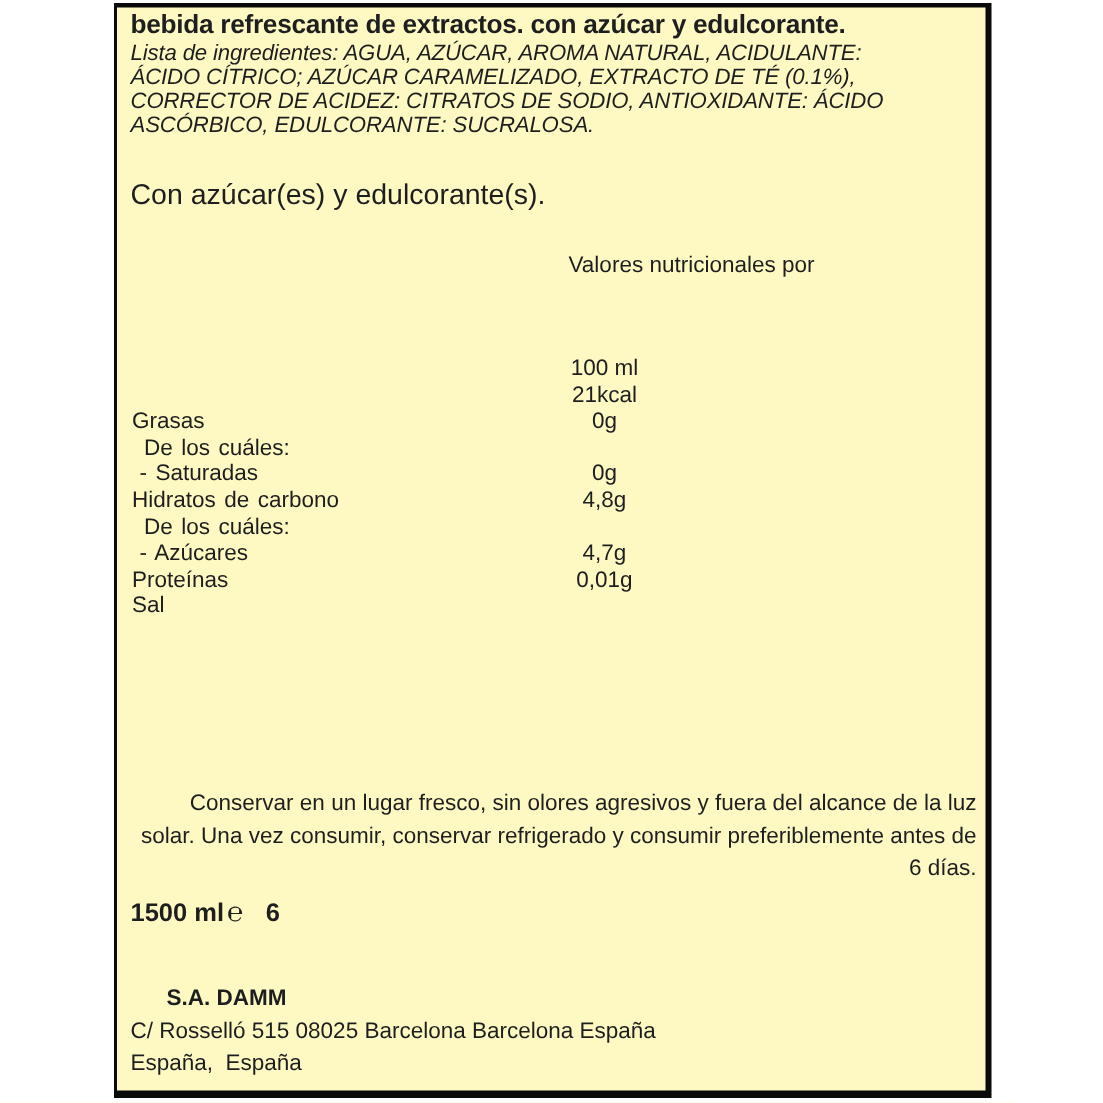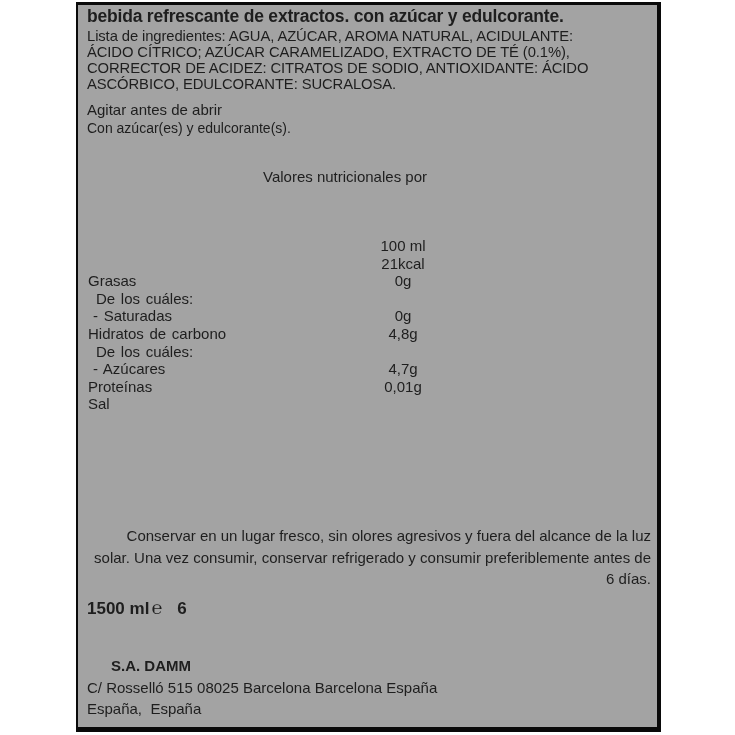--- a/index.html
+++ b/index.html
@@ -15,49 +15,49 @@
   .label-box {
     position: absolute;
     left: 76px;
     top: 2px;
     width: 585px;
     height: 730px;
     box-sizing: border-box;
     border-style: solid;
     border-color: #0a0a0a;
     border-width: 3px 4px 5px 2px;
-    background: #a3a3a3;
+    background: #fef9c3;
     overflow: hidden;
   }
   .inner { position: relative; width: 100%; height: 100%; }
 
   .title {
     position: absolute;
     top: 1px; left: 9px; right: 4px;
     font-size: 17.5px;
     font-weight: bold;
     letter-spacing: -0.2px;
     white-space: nowrap;
   }
   .ingredients {
     position: absolute;
     top: 23px; left: 9px; right: 6px;
     font-size: 14.8px;
     line-height: 16px;
     letter-spacing: -0.1px;
   }
-  .ingredients div { white-space: nowrap; }
+  .ingredients div { white-space: nowrap; font-style: italic; }
 
   .shake-note    { position: absolute; top: 96px;  left: 9px; font-size: 15px; }
-  .sugar-note    { position: absolute; top: 115px; left: 9px; font-size: 14px; }
+  .sugar-note    { position: absolute; top: 115px; left: 9px; font-size: 19px; }
 
   .nutri-header {
     position: absolute;
     top: 161px; left: 185px; width: 280px;
-    text-align: left;
+    text-align: right;
     font-size: 15px;
     line-height: 21px;
   }
 
   .nutri-table {
     position: absolute;
     top: 232px; left: 0; right: 0;
     font-size: 15px;
     line-height: 17.6px;
   }
@@ -103,21 +103,20 @@
 
     <div class="title">bebida refrescante de extractos. con azúcar y edulcorante.</div>
 
     <div class="ingredients">
       <div>Lista de ingredientes: AGUA, AZÚCAR, AROMA NATURAL, ACIDULANTE:</div>
       <div>ÁCIDO CÍTRICO; AZÚCAR CARAMELIZADO, EXTRACTO DE TÉ (0.1%),</div>
       <div>CORRECTOR DE ACIDEZ: CITRATOS DE SODIO, ANTIOXIDANTE: ÁCIDO</div>
       <div>ASCÓRBICO, EDULCORANTE: SUCRALOSA.</div>
     </div>
 
-    <div class="shake-note">Agitar antes de abrir</div>
     <div class="sugar-note">Con azúcar(es) y edulcorante(s).</div>
 
     <div class="nutri-header">
       <div>Valores nutricionales por</div>
     </div>
 
     <div class="nutri-table">
       <div class="nt-row">
         <span class="val">100 ml</span>
       </div>

